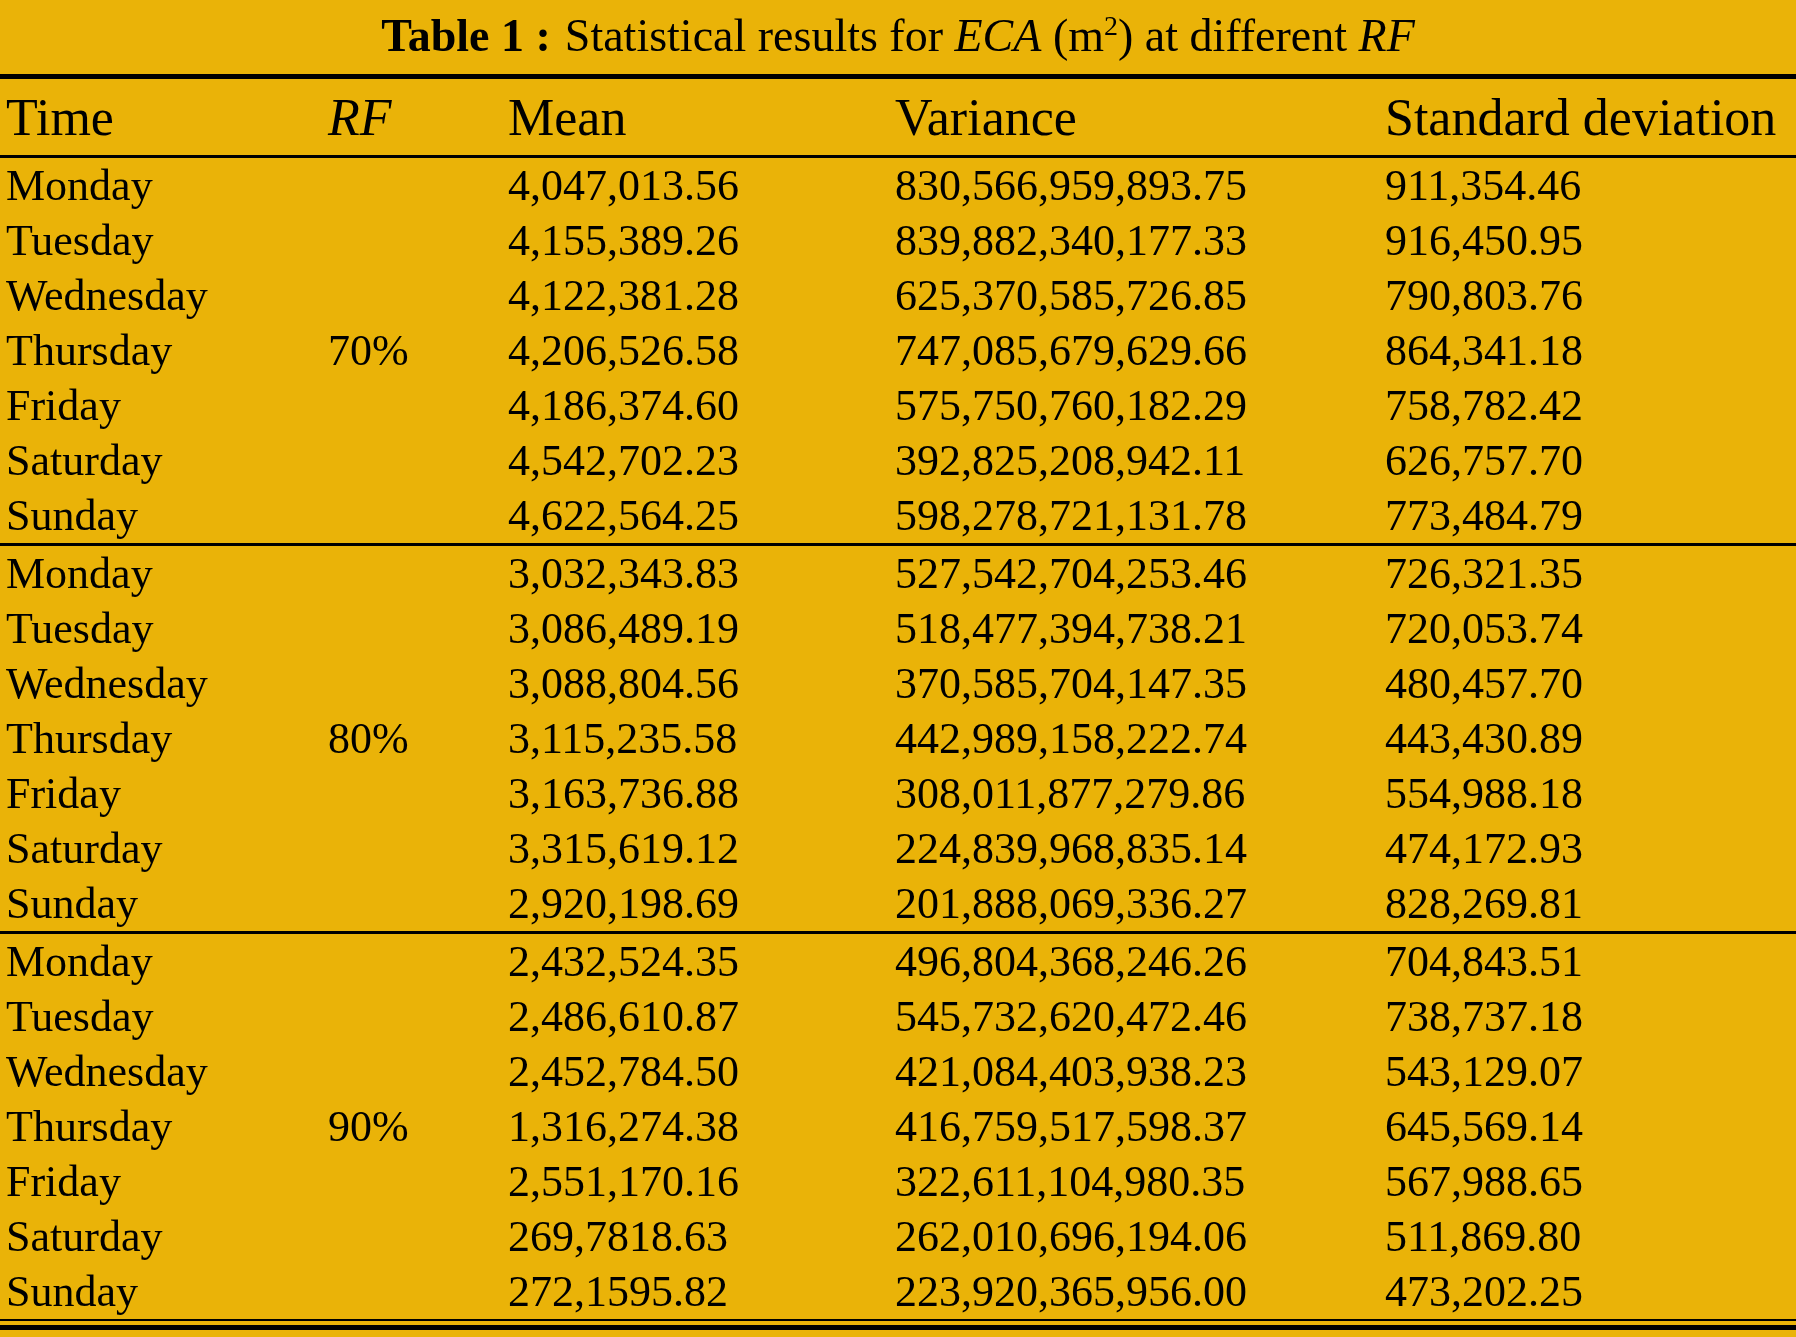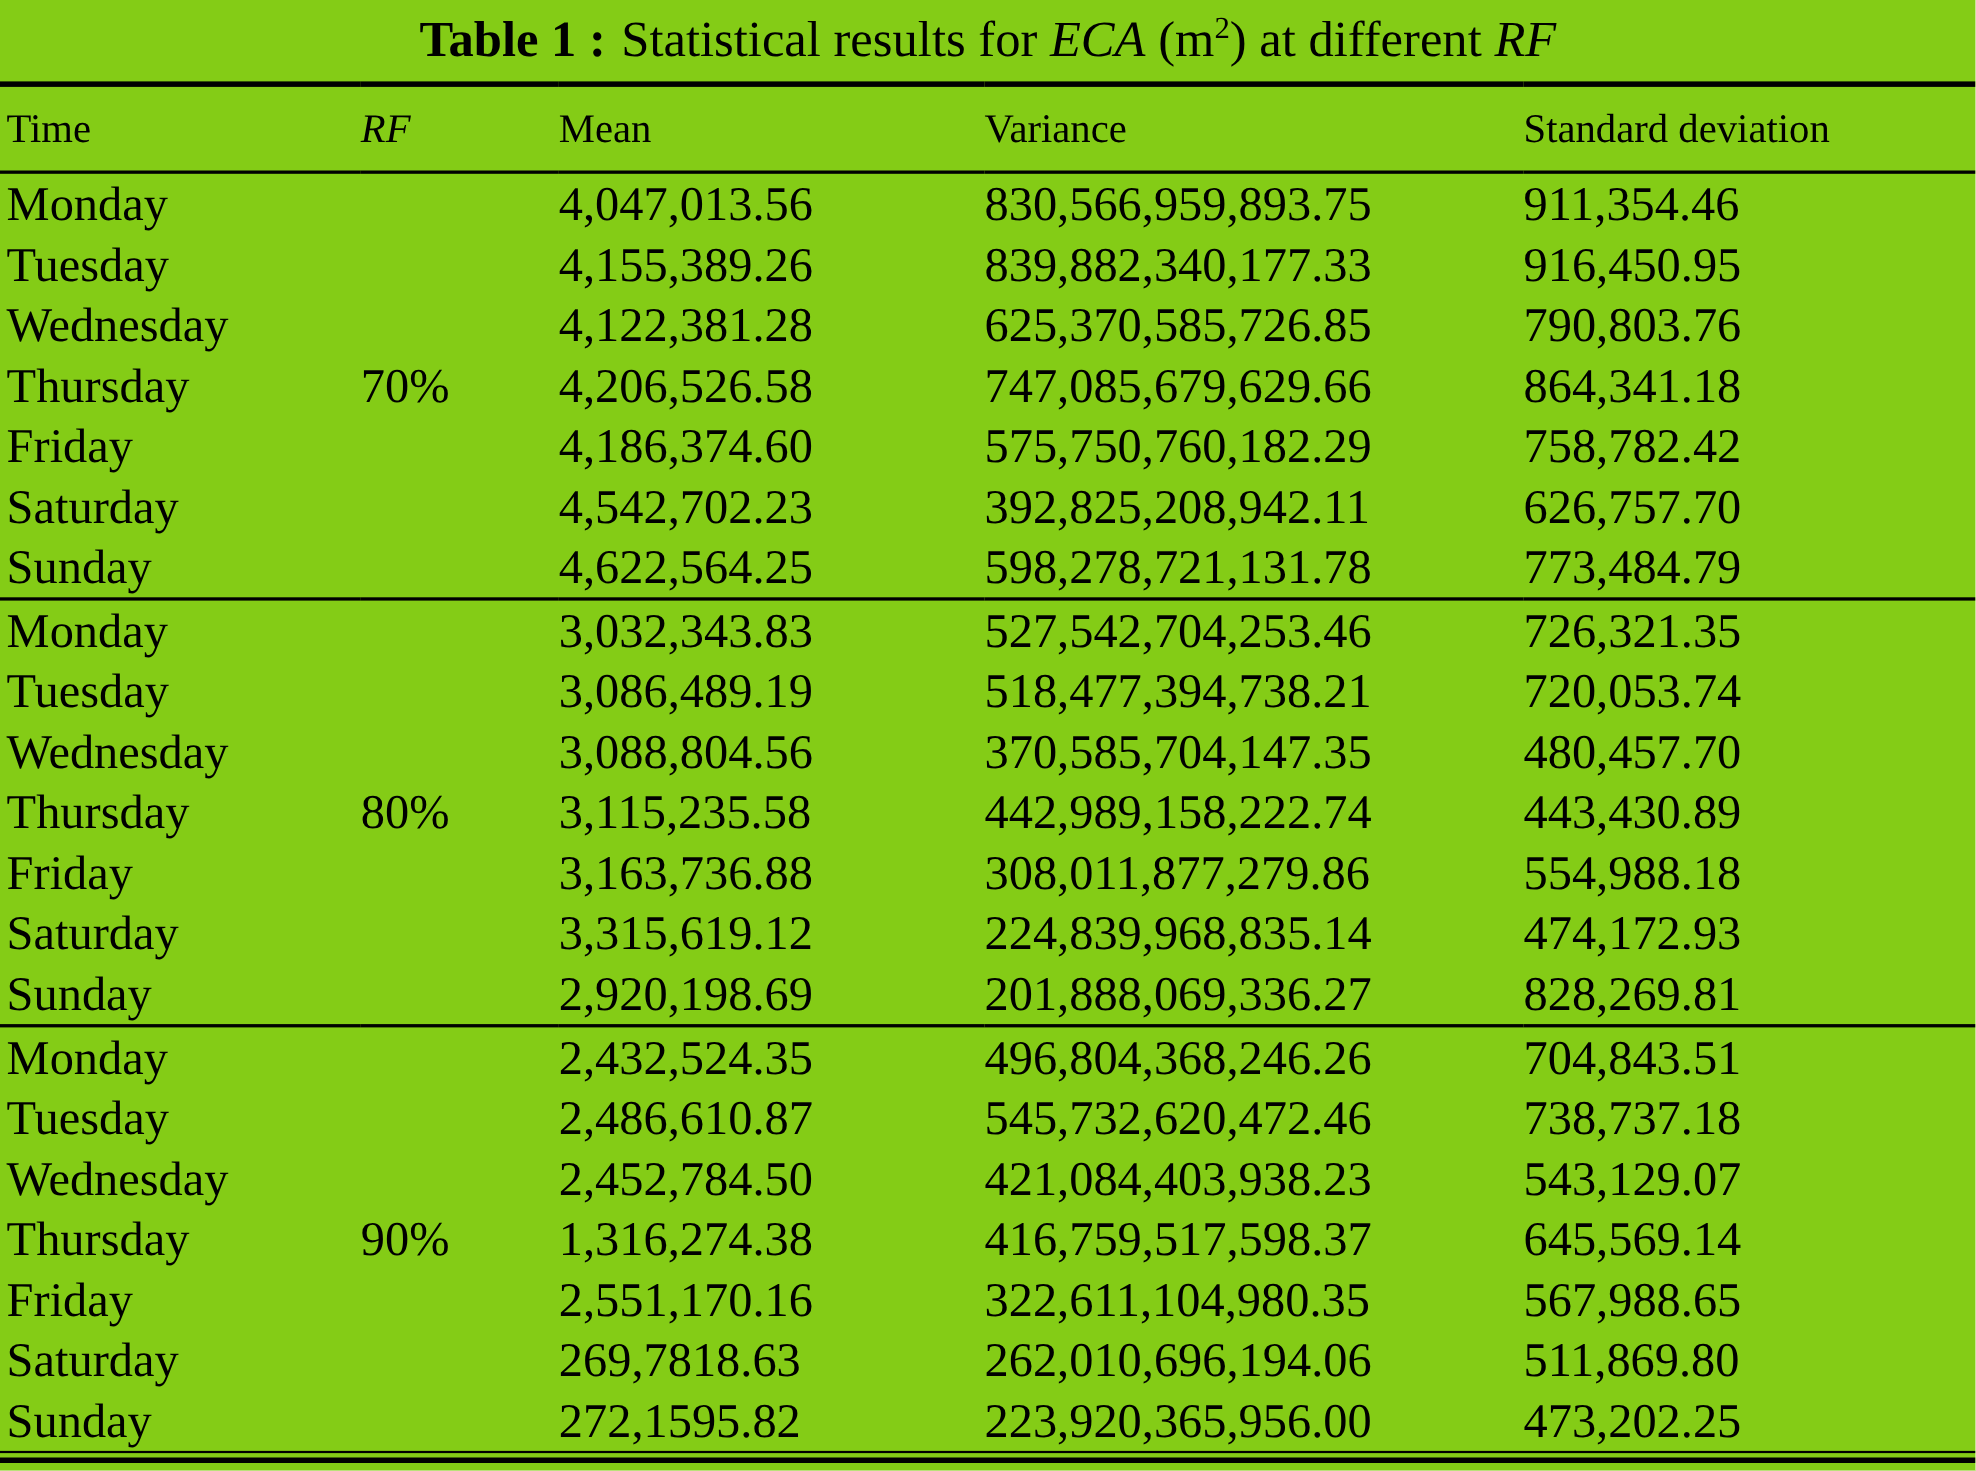--- a/index.html
+++ b/index.html
@@ -1,20 +1,20 @@
 <!DOCTYPE html>
 <html><head>
 <meta charset="utf-8">
 <style>
   html, body { margin: 0; padding: 0; background: #ffffff; }
   .page {
     position: relative;
     width: 1796px;
     height: 1337px;
-    background: #84cc16;
+    background: #eab308;
     color: #000000;
     font-family: "Liberation Serif", serif;
     overflow: hidden;
     box-sizing: border-box;
   }
   .caption {
     height: 70px;
     padding-top: 4px;
     text-align: center;
     font-size: 46px;
@@ -33,21 +33,21 @@
   }
   col.c-time { width: 328px; }
   col.c-rf   { width: 180px; }
   col.c-mean { width: 387px; }
   col.c-var  { width: 490px; }
   col.c-std  { width: 411px; }
 
   thead th {
     height: 76px;
     font-weight: normal;
-    font-size: 37px;
+    font-size: 52px;
     text-align: left;
     vertical-align: middle;
     border-bottom: 3px solid #000;
     padding: 0;
   }
   th.h-time, td.d-day { padding-left: 6px; }
   th.h-rf { font-style: italic; }
 
   tbody td {
     height: 55px;

